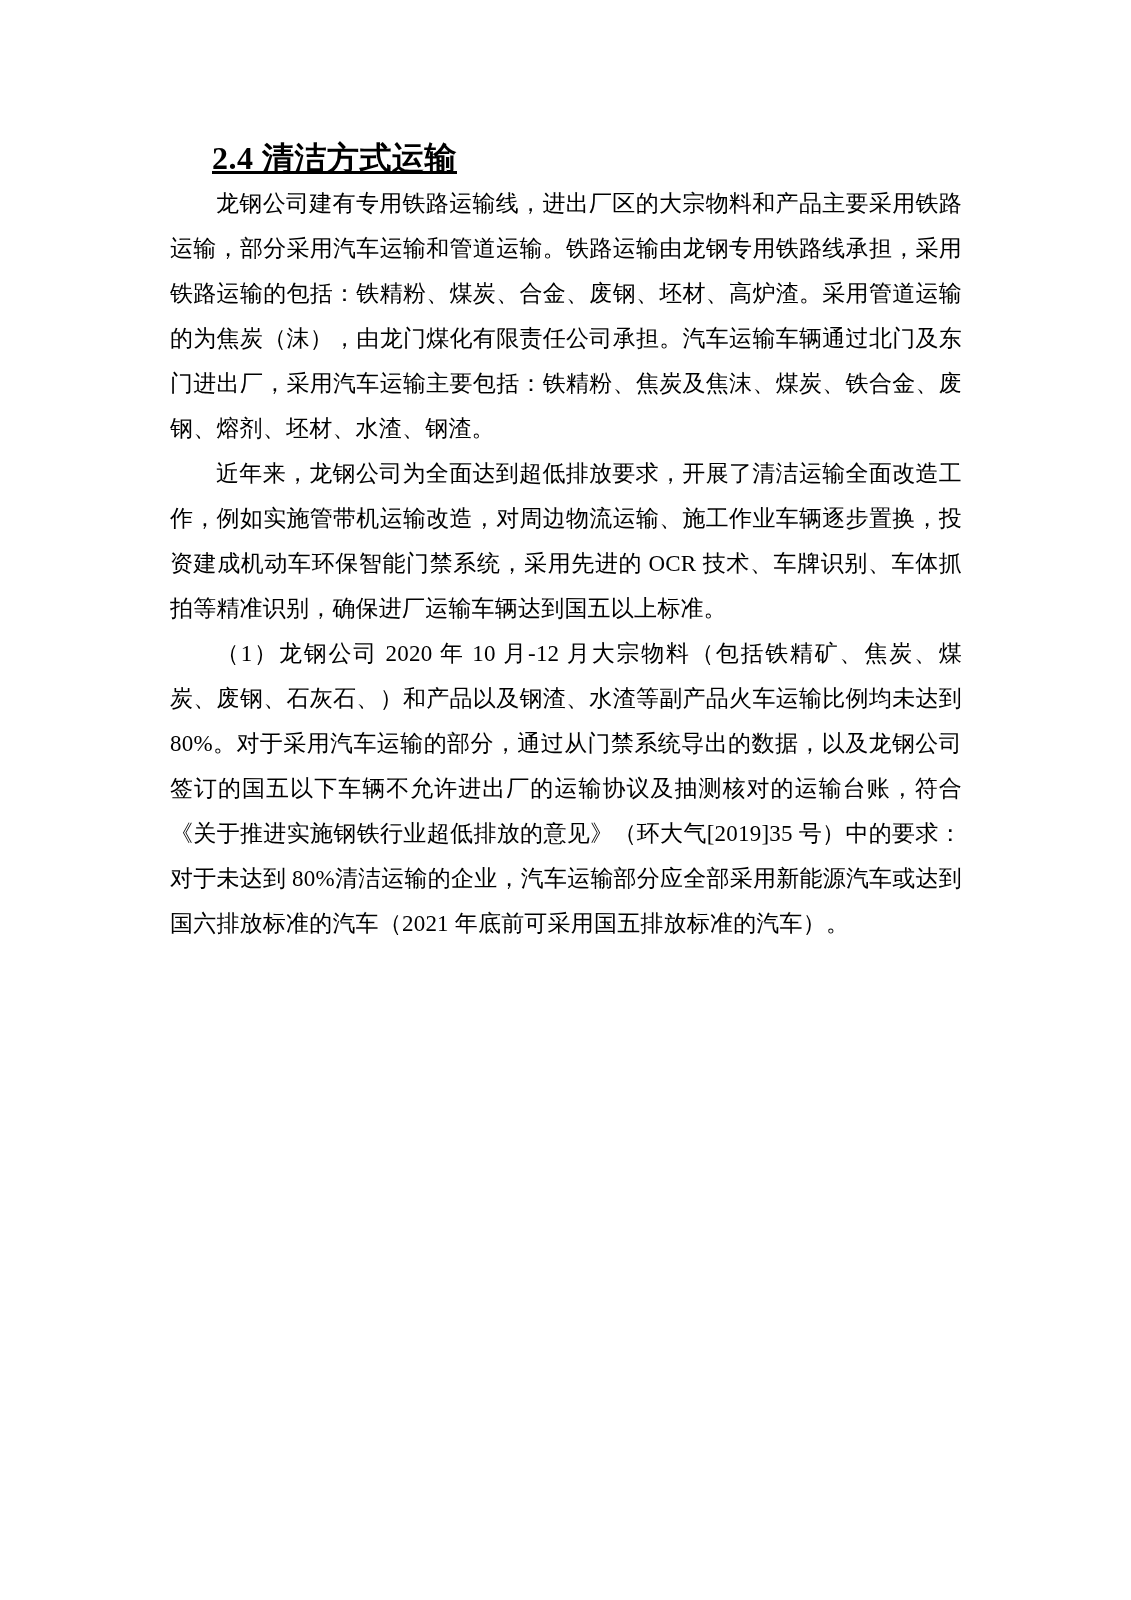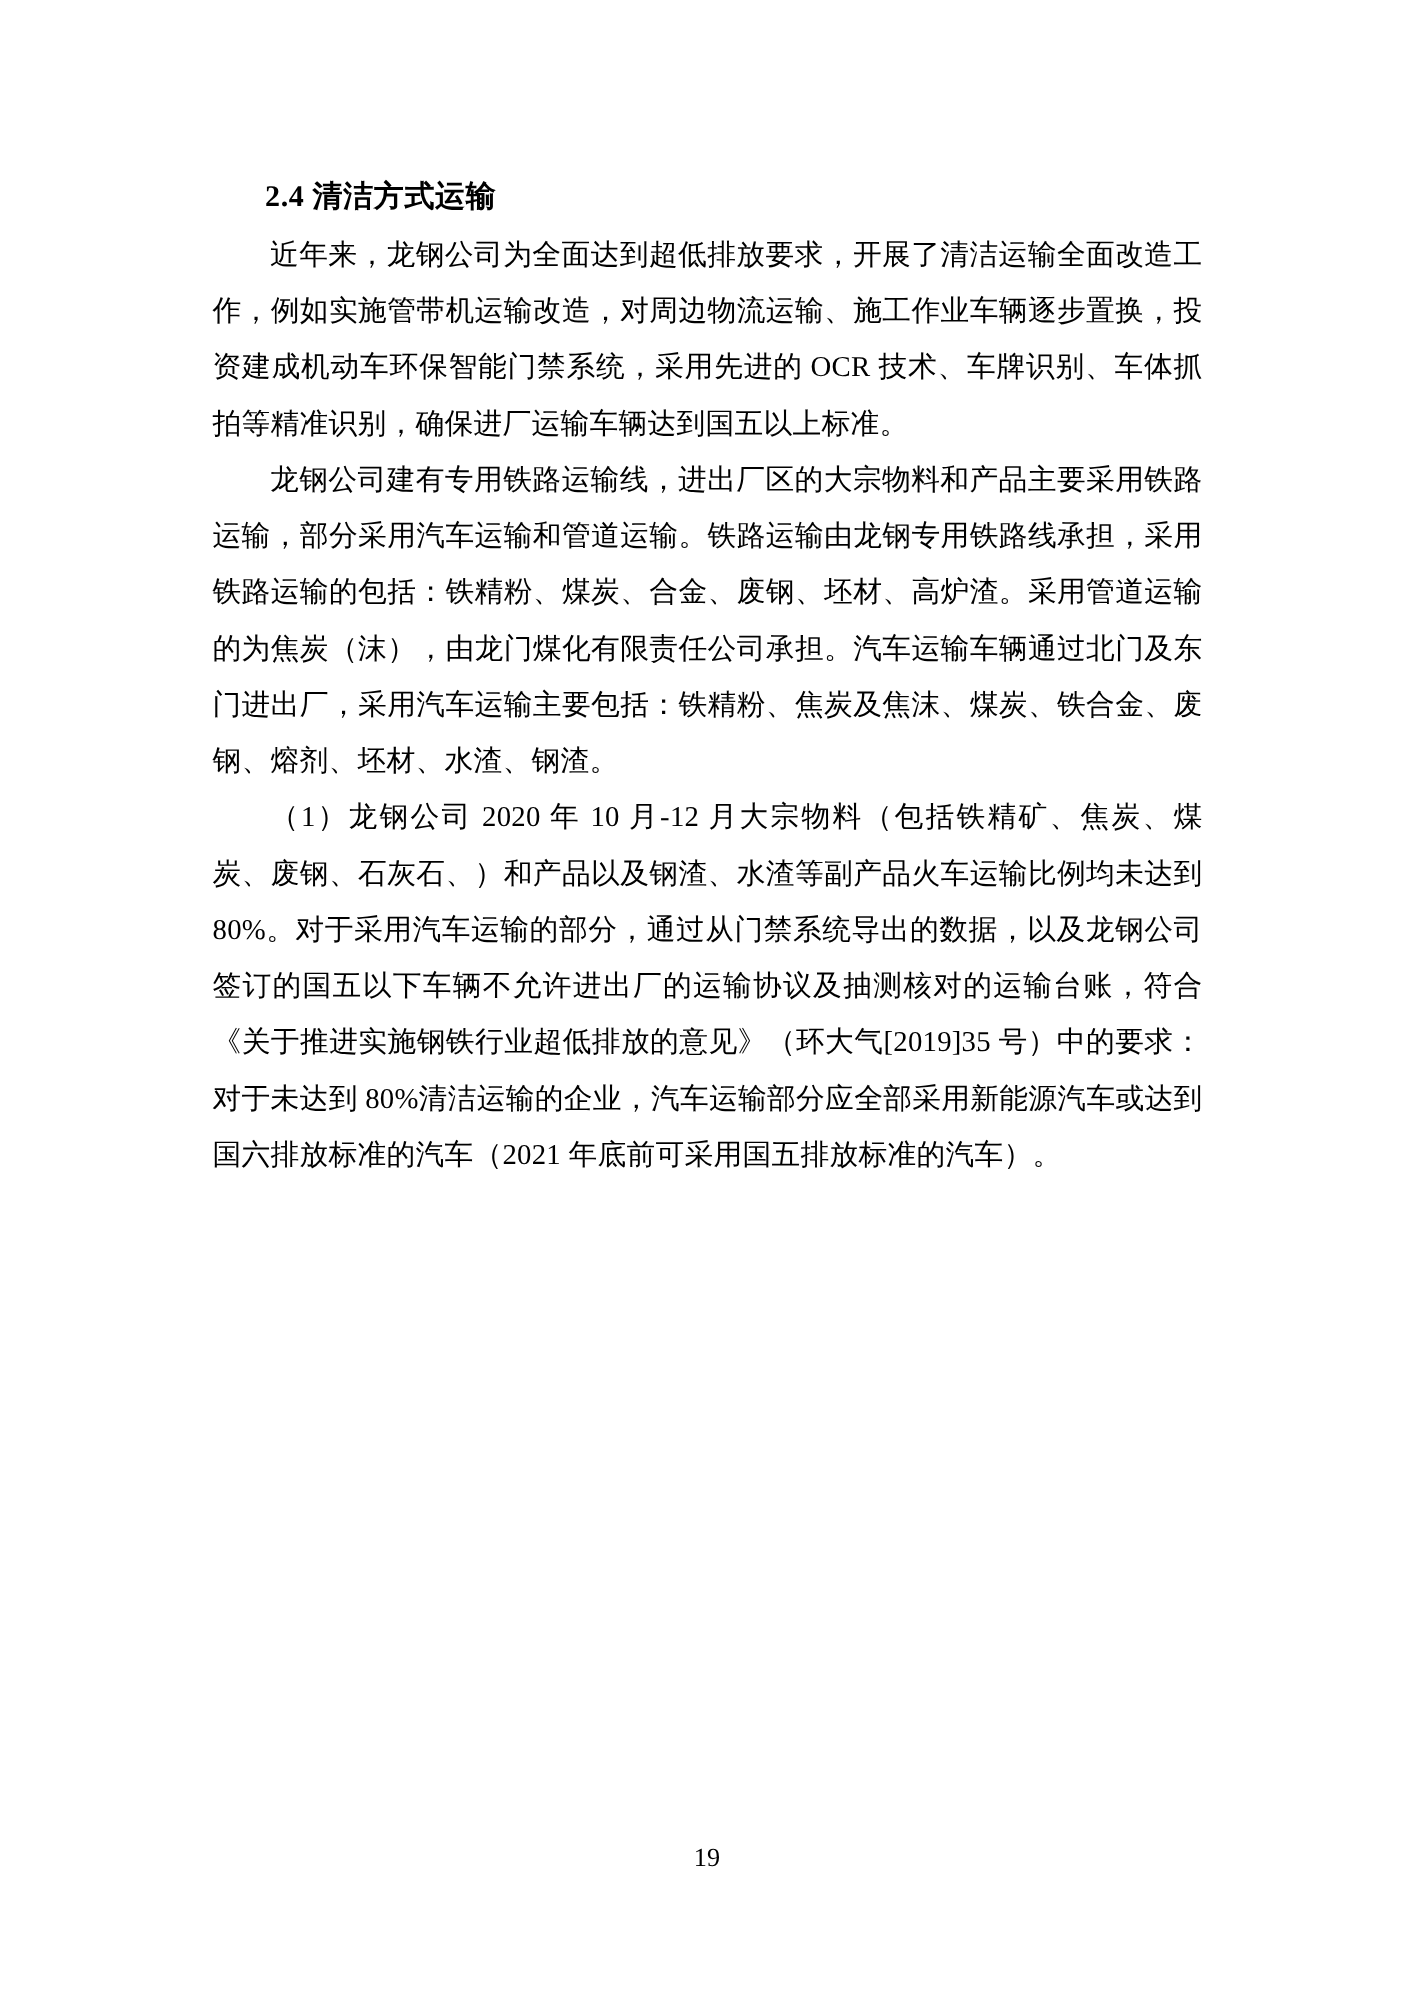--- a/index.html
+++ b/index.html
@@ -14,25 +14,26 @@
     font-family: "Liberation Serif", "DejaVu Serif", serif;
     overflow: hidden;
   }
   .content {
     position: absolute;
     left: 170px;
     top: 136px;
     width: 792px;
   }
   .section-heading {
-    font-size: 24px;
+    font-size: 32px;
     line-height: 45px;
     font-weight: bold;
     text-indent: 42px;
     letter-spacing: 0.5px;
+    text-decoration: underline;
   }
   .para {
     font-size: 23px;
     line-height: 45px;
     text-align: justify;
     text-justify: inter-character;
     text-indent: 2em;
     letter-spacing: 0.2px;
   }
   .page-number {
@@ -44,18 +45,17 @@
     font-size: 21px;
     line-height: 24px;
   }
 </style>
 </head>
 <body>
 
 <div class="page">
   <div class="content">
     <h2 class="section-heading">2.4 清洁方式运输</h2>
+    <p class="para">龙钢公司建有专用铁路运输线，进出厂区的大宗物料和产品主要采用铁路运输，部分采用汽车运输和管道运输。铁路运输由龙钢专用铁路线承担，采用铁路运输的包括：铁精粉、煤炭、合金、废钢、坯材、高炉渣。采用管道运输的为焦炭（沫），由龙门煤化有限责任公司承担。汽车运输车辆通过北门及东门进出厂，采用汽车运输主要包括：铁精粉、焦炭及焦沫、煤炭、铁合金、废钢、熔剂、坯材、水渣、钢渣。</p>
     <p class="para">近年来，龙钢公司为全面达到超低排放要求，开展了清洁运输全面改造工作，例如实施管带机运输改造，对周边物流运输、施工作业车辆逐步置换，投资建成机动车环保智能门禁系统，采用先进的 OCR 技术、车牌识别、车体抓拍等精准识别，确保进厂运输车辆达到国五以上标准。</p>
-    <p class="para">龙钢公司建有专用铁路运输线，进出厂区的大宗物料和产品主要采用铁路运输，部分采用汽车运输和管道运输。铁路运输由龙钢专用铁路线承担，采用铁路运输的包括：铁精粉、煤炭、合金、废钢、坯材、高炉渣。采用管道运输的为焦炭（沫），由龙门煤化有限责任公司承担。汽车运输车辆通过北门及东门进出厂，采用汽车运输主要包括：铁精粉、焦炭及焦沫、煤炭、铁合金、废钢、熔剂、坯材、水渣、钢渣。</p>
     <p class="para">（1）龙钢公司 2020 年 10 月-12 月大宗物料（包括铁精矿、焦炭、煤炭、废钢、石灰石、）和产品以及钢渣、水渣等副产品火车运输比例均未达到 80%。对于采用汽车运输的部分，通过从门禁系统导出的数据，以及龙钢公司签订的国五以下车辆不允许进出厂的运输协议及抽测核对的运输台账，符合《关于推进实施钢铁行业超低排放的意见》（环大气[2019]35 号）中的要求：对于未达到 80%清洁运输的企业，汽车运输部分应全部采用新能源汽车或达到国六排放标准的汽车（2021 年底前可采用国五排放标准的汽车）。</p>
   </div>
-  <div class="page-number">19</div>
 </div>
 
 </body></html>

